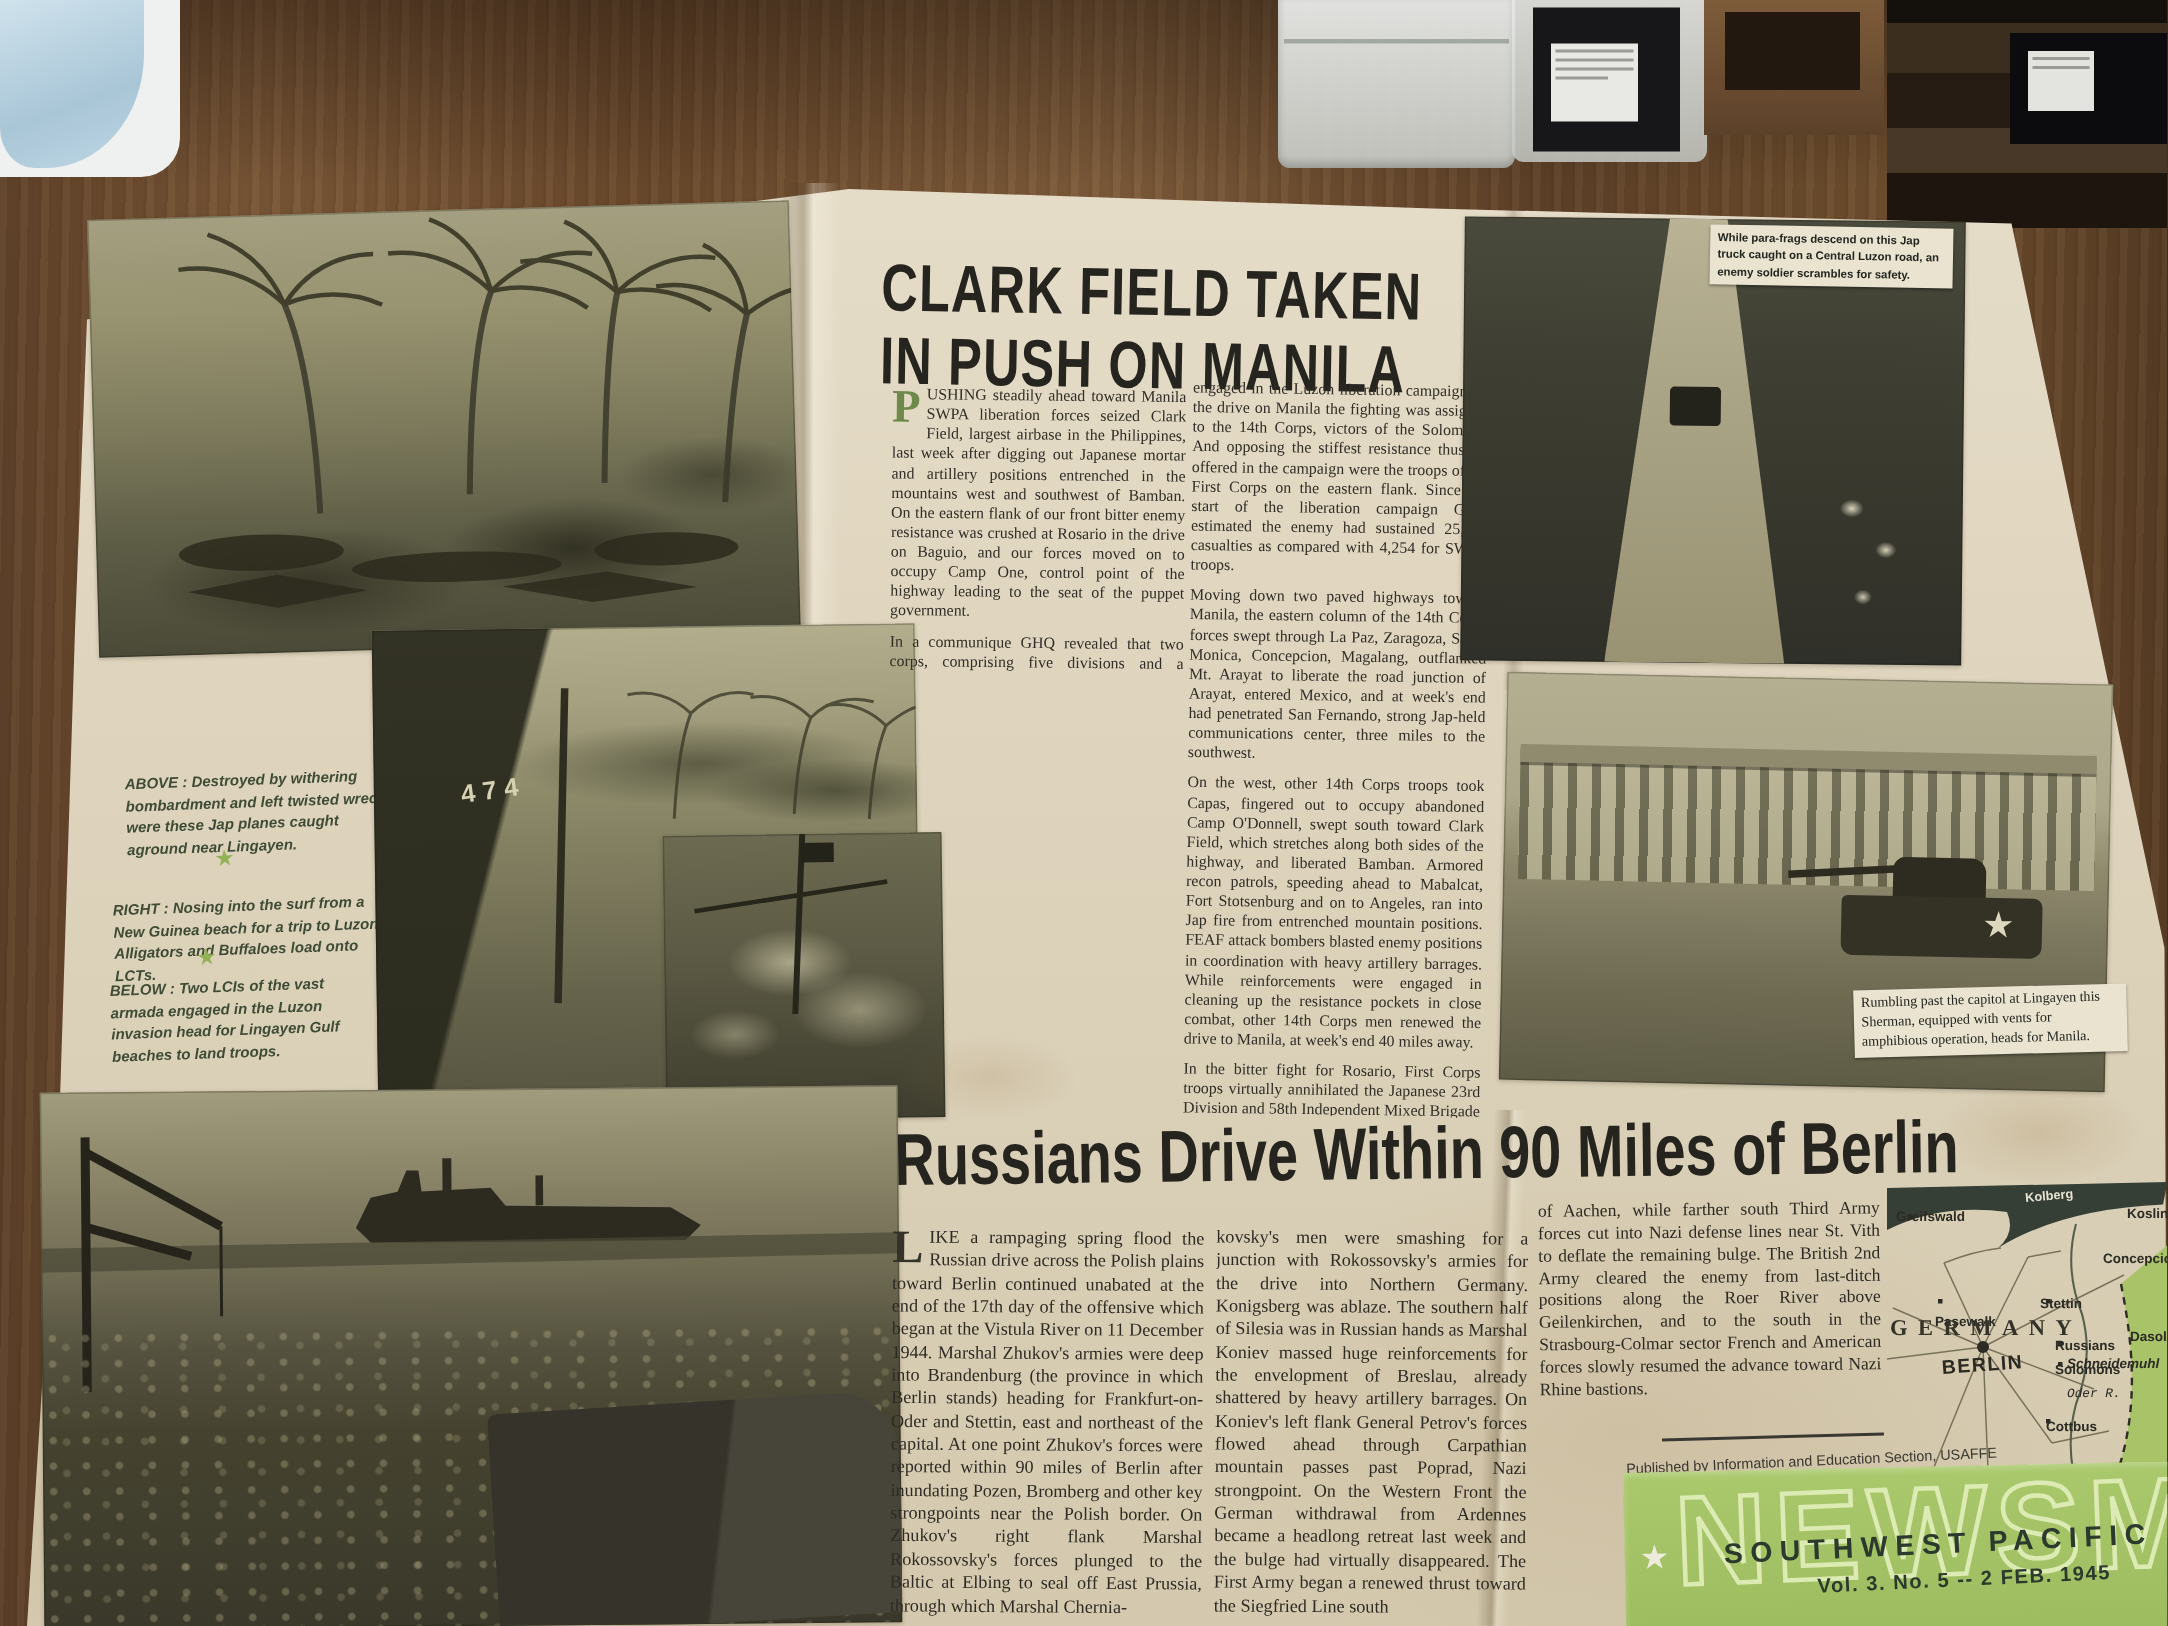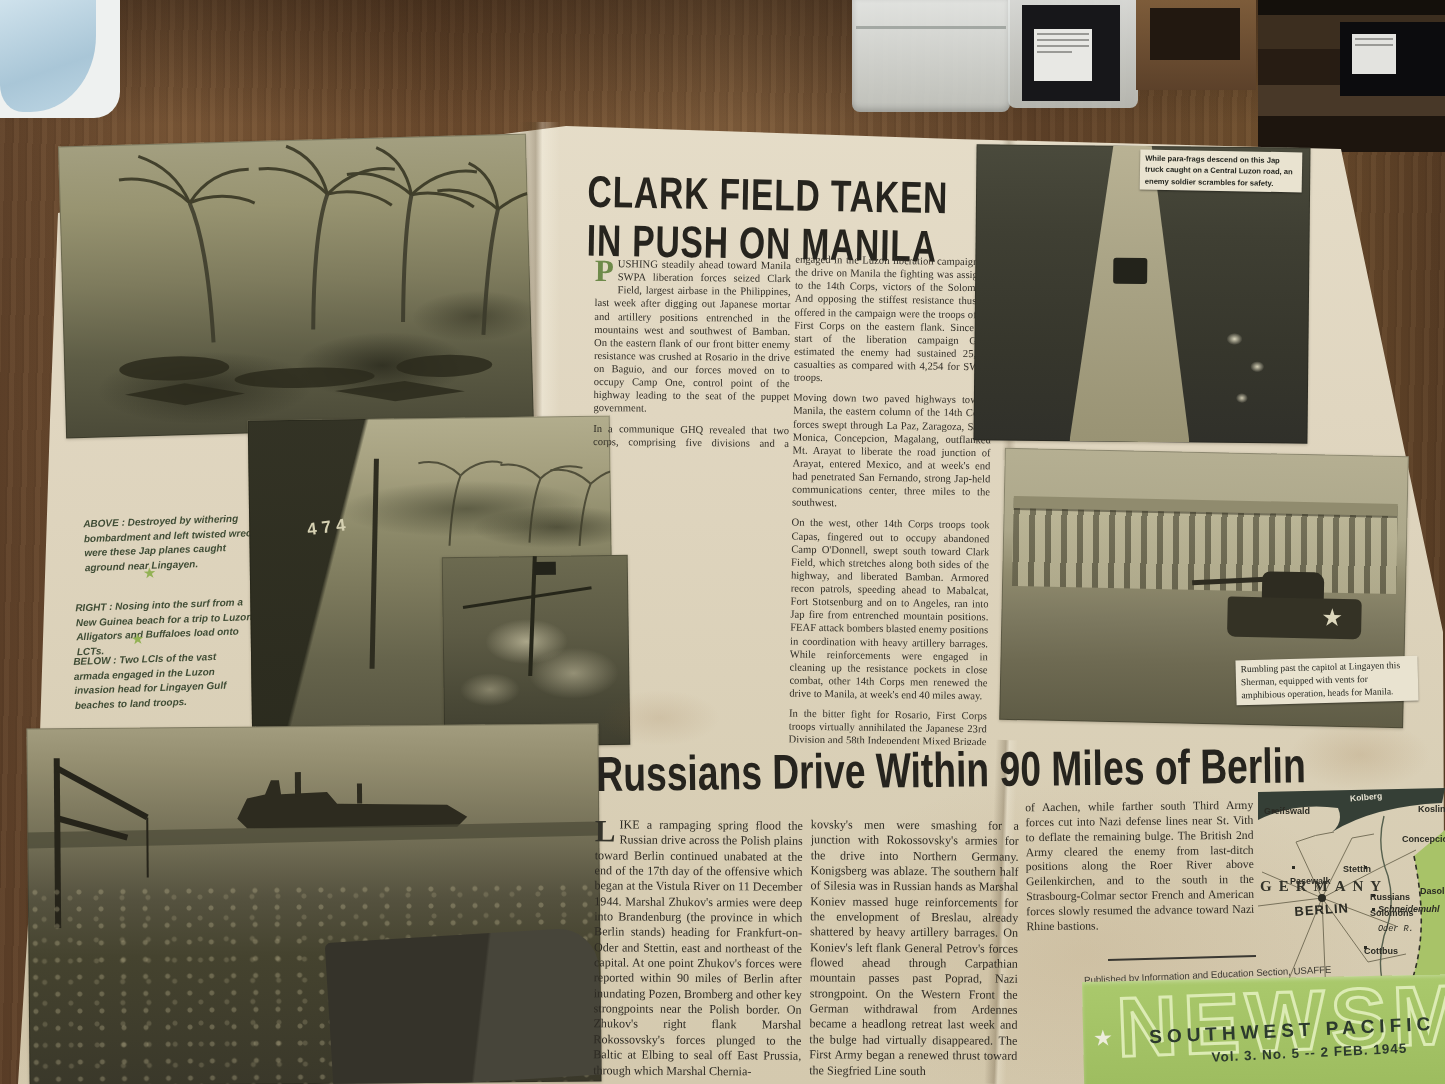--- a/index.html
+++ b/index.html
@@ -273,21 +273,21 @@
           <rect x="116" y="122" width="3" height="3"></rect>
         <rect x="108" y="160" width="3" height="3"></rect>
           <rect x="16" y="24" width="3" height="3"></rect>
       </g>
     </svg>
     <div class="maplabel" style="left:8px;top:20px;text-align:right;">Greifswald</div>
     <div class="maplabel" style="left:94px;top:6px;color:#e7e3d2;transform:rotate(-5deg);font-size:8.5px;">Kolberg</div>
     <div class="maplabel" style="left:162px;top:18px;">Koslin</div>
     <div class="maplabel" style="left:146px;top:48px;">Concepcion</div>
     <div class="maplabel" style="left:34px;top:78px;margin-top:12px;">Pasewalk</div>
-    <div class="maplabel" style="left:87px;top:78px;">Stettin</div>
+    <div class="maplabel" style="left:104px;top:78px;">Stettin</div>
     <div class="maplabel" style="left:4px;top:92px;font-family:'Liberation Serif',serif;font-size:15px;letter-spacing:7px;font-weight:700;color:#33332a;">GERMANY</div>
     <div class="maplabel" style="left:122px;top:118px;font-style:italic;">Schneidemuhl</div>
     <div class="maplabel" style="left:164px;top:100px;">Dasol</div>
     <div class="maplabel" style="left:38px;top:118px;font-size:13px;letter-spacing:1px;transform:rotate(-4deg);transform-origin:left top;">BERLIN</div>
     <div class="maplabel" style="left:114px;top:106px;">Russians</div>
     <div class="maplabel" style="left:114px;top:122px;">Solomons</div>
     <div class="maplabel" style="left:122px;top:138px;font-style:italic;font-weight:400;font-family:Liberation Mono, monospace;font-size:8.5px;">Oder R.</div>
     <div class="maplabel" style="left:108px;top:160px;">Cottbus</div>
   </div>
 

